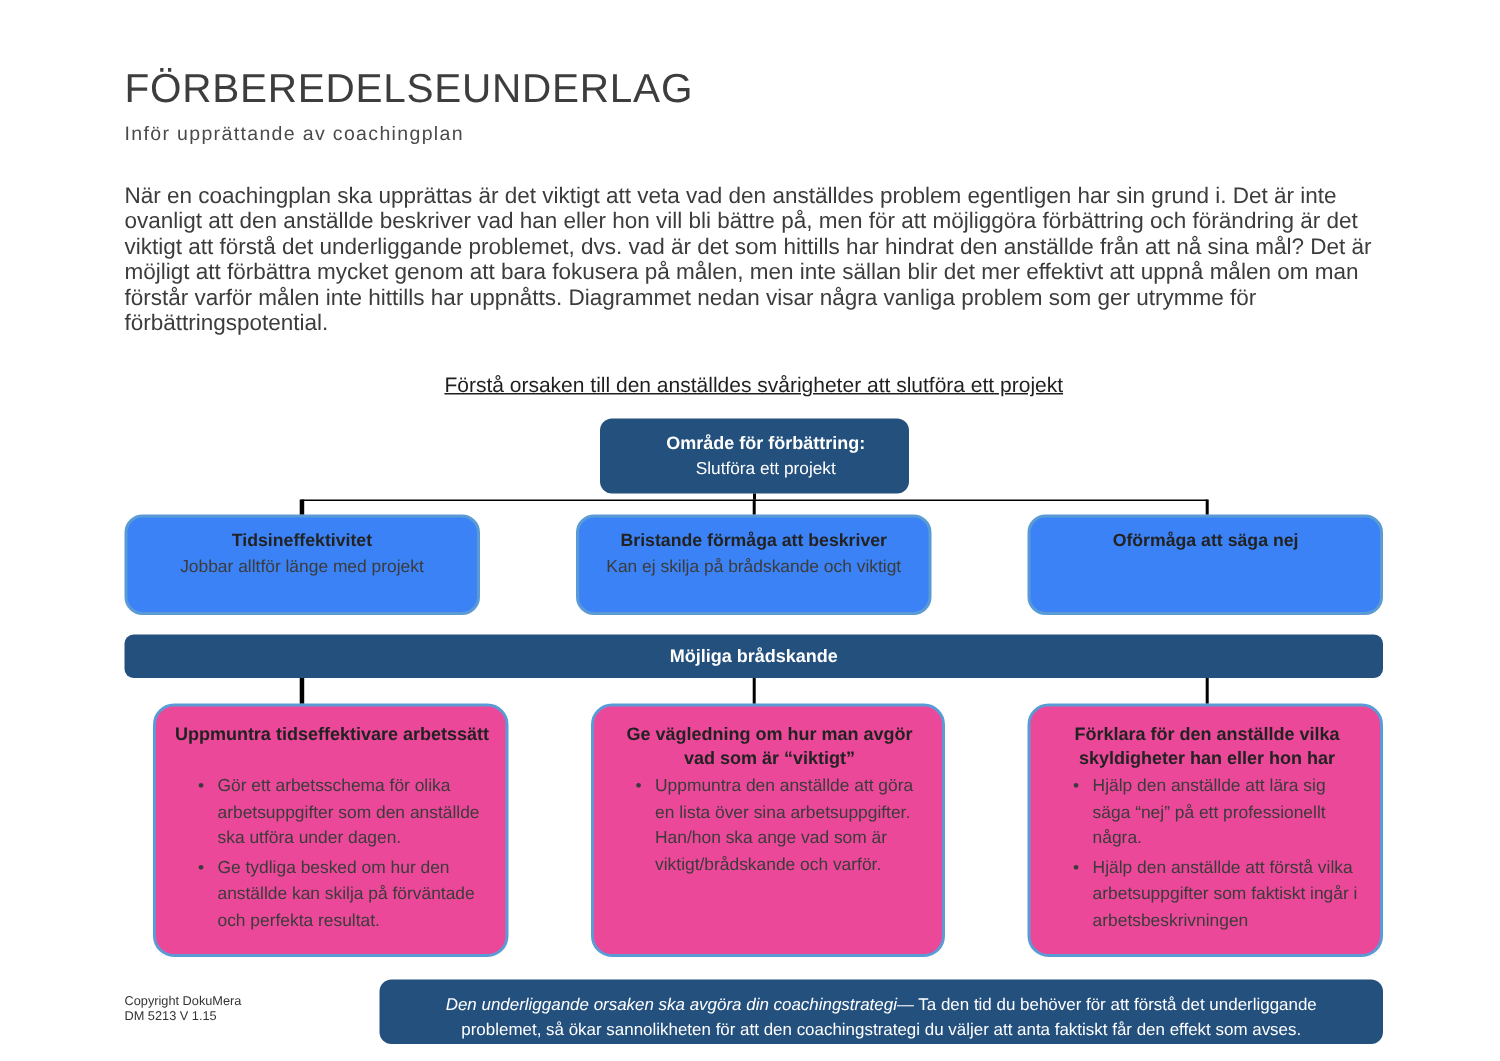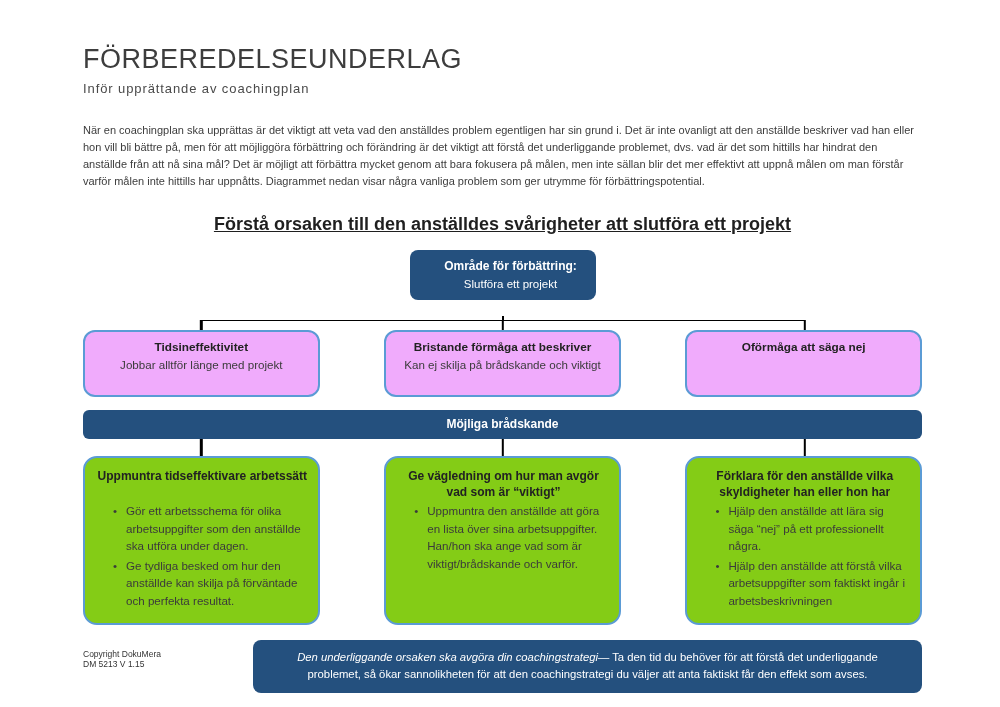--- a/index.html
+++ b/index.html
@@ -28,35 +28,35 @@
     margin: 0 0 7px 0;
     line-height: 30px;
   }
   .doc-subtitle {
     font-size: 13px;
     letter-spacing: 0.9px;
     color: #4a4a4a;
   }
   .intro {
     margin-top: 26px;
-    font-size: 11px;
+    font-size: 15px;
     line-height: 17px;
     color: #3c3c3c;
   }
   .diagram-heading {
     margin-top: 24px;
     text-align: center;
-    font-size: 18px;
-    font-weight: bold;
+    font-size: 14px;
+    font-weight: normal;
     text-decoration: underline;
     color: #1f1f1f;
   }
   .root-box {
-    width: 186px;
-    margin: 15px auto 16px auto;
+    width: 206px;
+    margin: 15px auto 0 auto;
     background: var(--navy);
     color: #fff;
     border-radius: 8px;
     text-align: center;
     padding: 9px 6px 10px 22px;
   }
   .root-title { font-size: 12px; font-weight: bold; margin-bottom: 5px; }
   .root-sub { font-size: 11.5px; }
 
   .connector-top { position: relative; height: 14px; }
@@ -77,21 +77,21 @@
   .vtick.pos-r { left: 86%; }
 
   .problem-row { display: flex; justify-content: space-between; }
   .problem-box {
     width: 28.2%;
     border: 2px solid var(--box_border);
     border-radius: 12px;
     padding: 8px 8px 10px 8px;
     text-align: center;
     min-height: 67px;
-    background: #f0abfc;
+    background: #3b82f6;
   }
   .problem-title { font-size: 11.8px; font-weight: bold; margin-bottom: 3px; color: #222; }
   .problem-desc { font-size: 11.6px; line-height: 16px; }
 
   .solutions-bar {
     margin-top: 13px;
     background: var(--navy);
     color: #fff;
     text-align: center;
     font-weight: bold;
@@ -102,21 +102,22 @@
   .connector-bottom { position: relative; height: 17px; }
   .connector-bottom .vtick { top: 0; height: 17px; }
 
   .solution-row { display: flex; justify-content: space-between; align-items: stretch; }
   .solution-box {
     width: 28.2%;
     border: 2px solid var(--box_border);
     border-radius: 14px;
     padding: 10px 10px 12px 12px;
     min-height: 168px;
-    background: #84cc16;
+    background: #ec4899;
+    margin-left: 19px;
   }
   .solution-title {
     text-align: center;
     font-weight: bold;
     font-size: 12px;
     line-height: 16px;
     height: 34px;
     color: #222;
   }
   .solution-box ul { list-style: none; margin: 0; padding: 0 0 0 16px; }
@@ -135,21 +136,21 @@
     font-size: 8.5px;
     line-height: 10px;
     color: #333;
     padding-top: 9px;
   }
   .note-bar {
     flex: 1;
     background: var(--navy);
     color: #fff;
     border-radius: 8px;
-    padding: 9px 28px 10px 28px;
+    padding: 9px 28px 0 28px;
     font-size: 11.3px;
     line-height: 17px;
     text-align: center;
   }
   .note-italic { font-style: italic; }
 </style>
 </head>
 <body>
 
 <div class="page">

